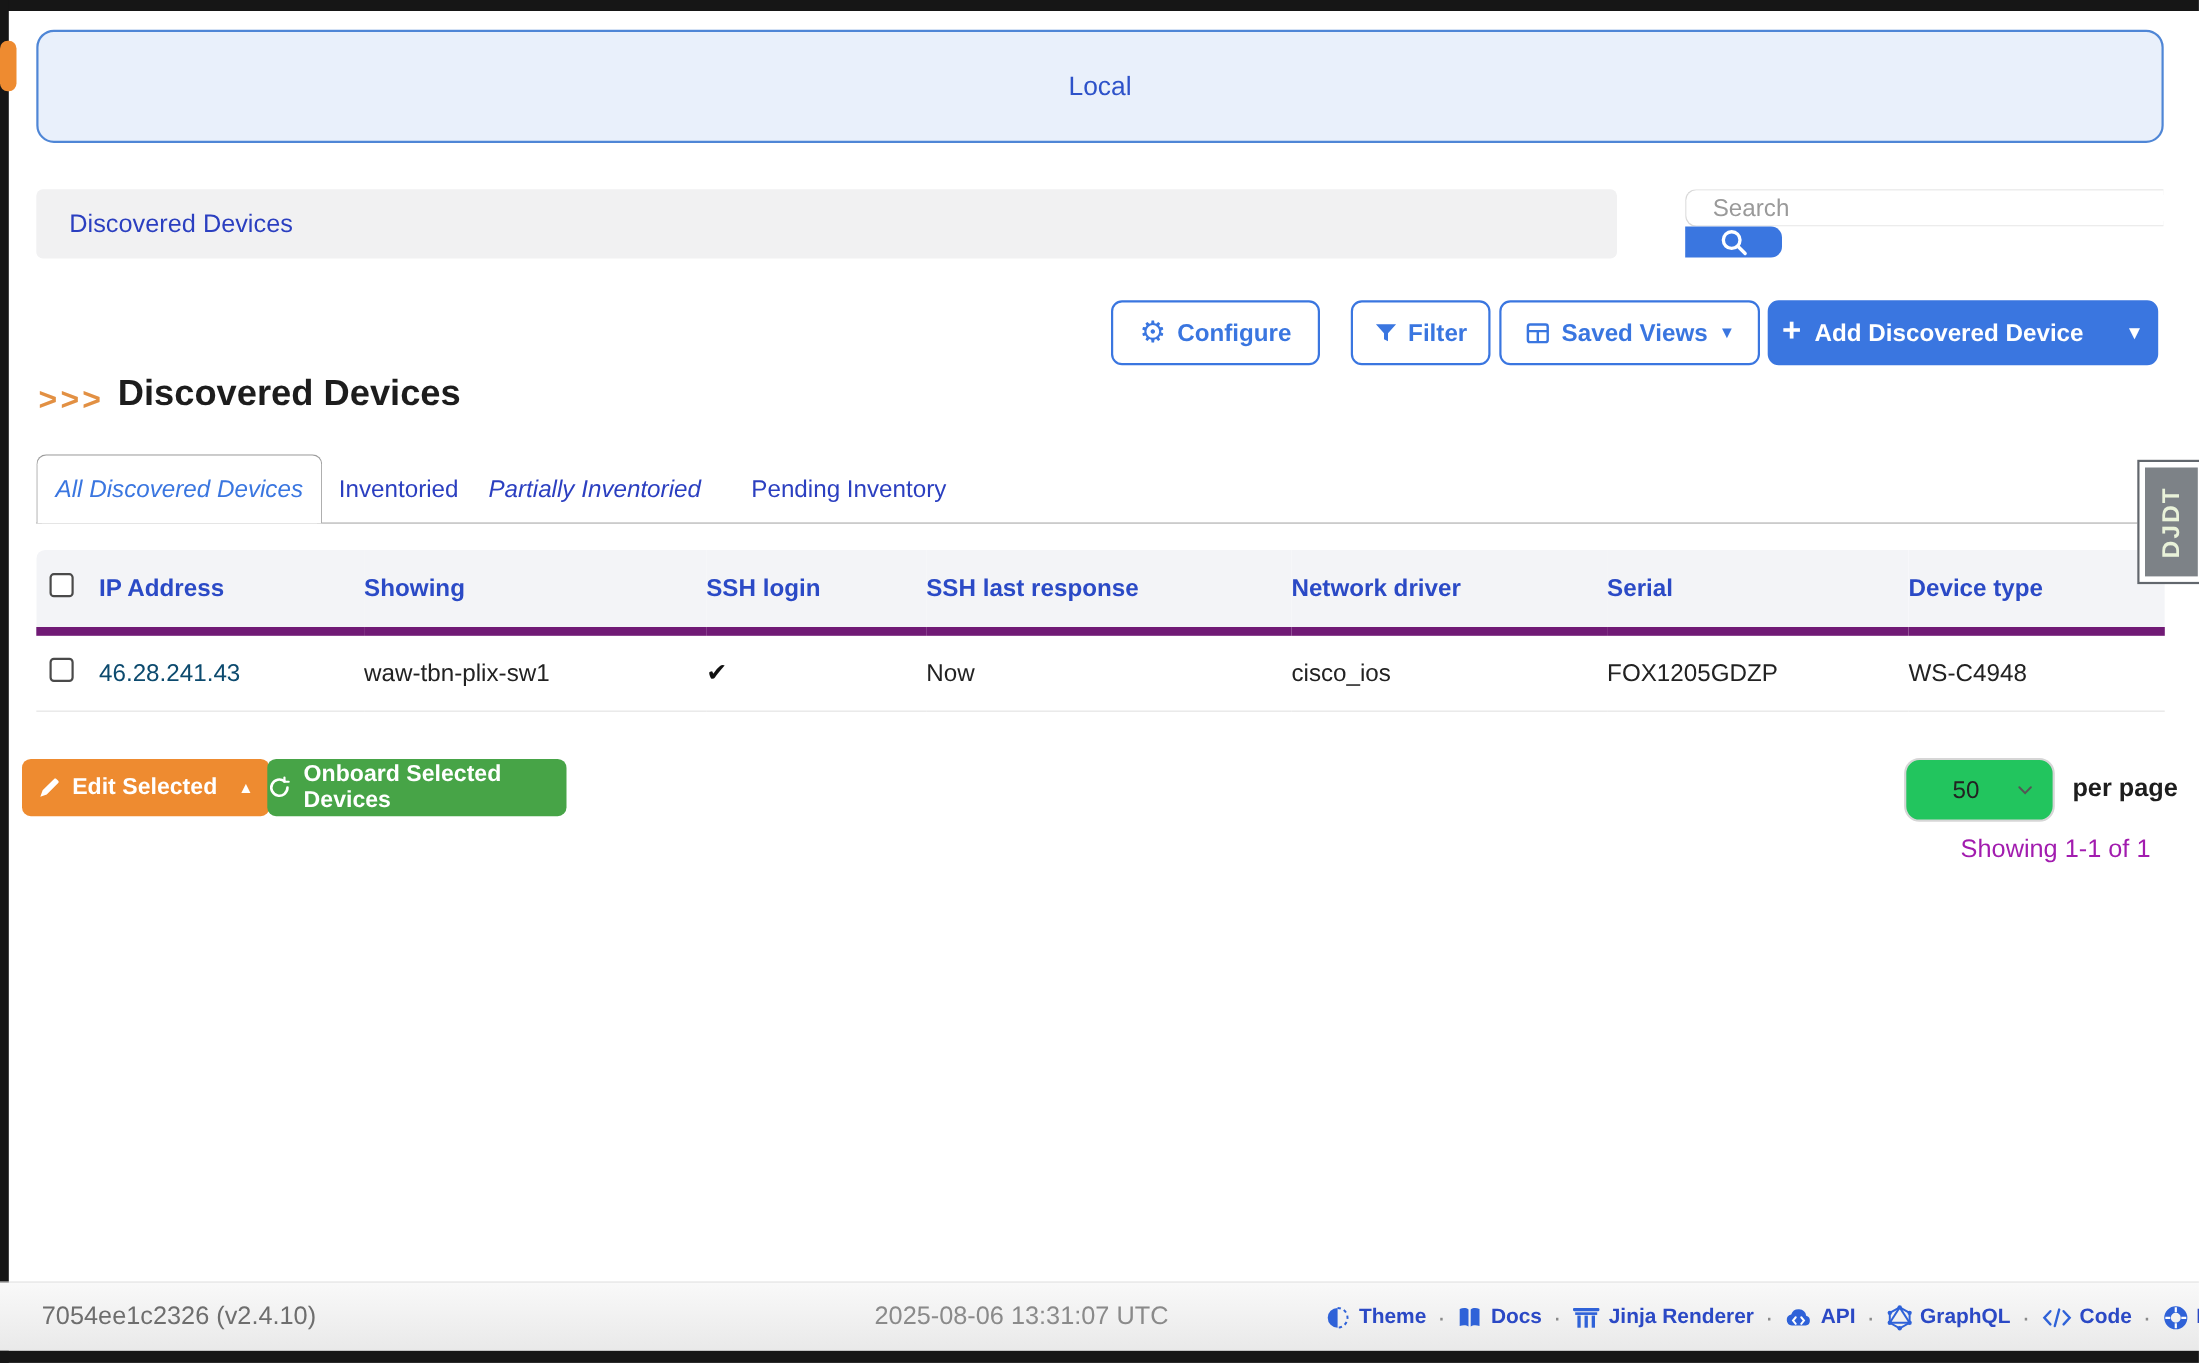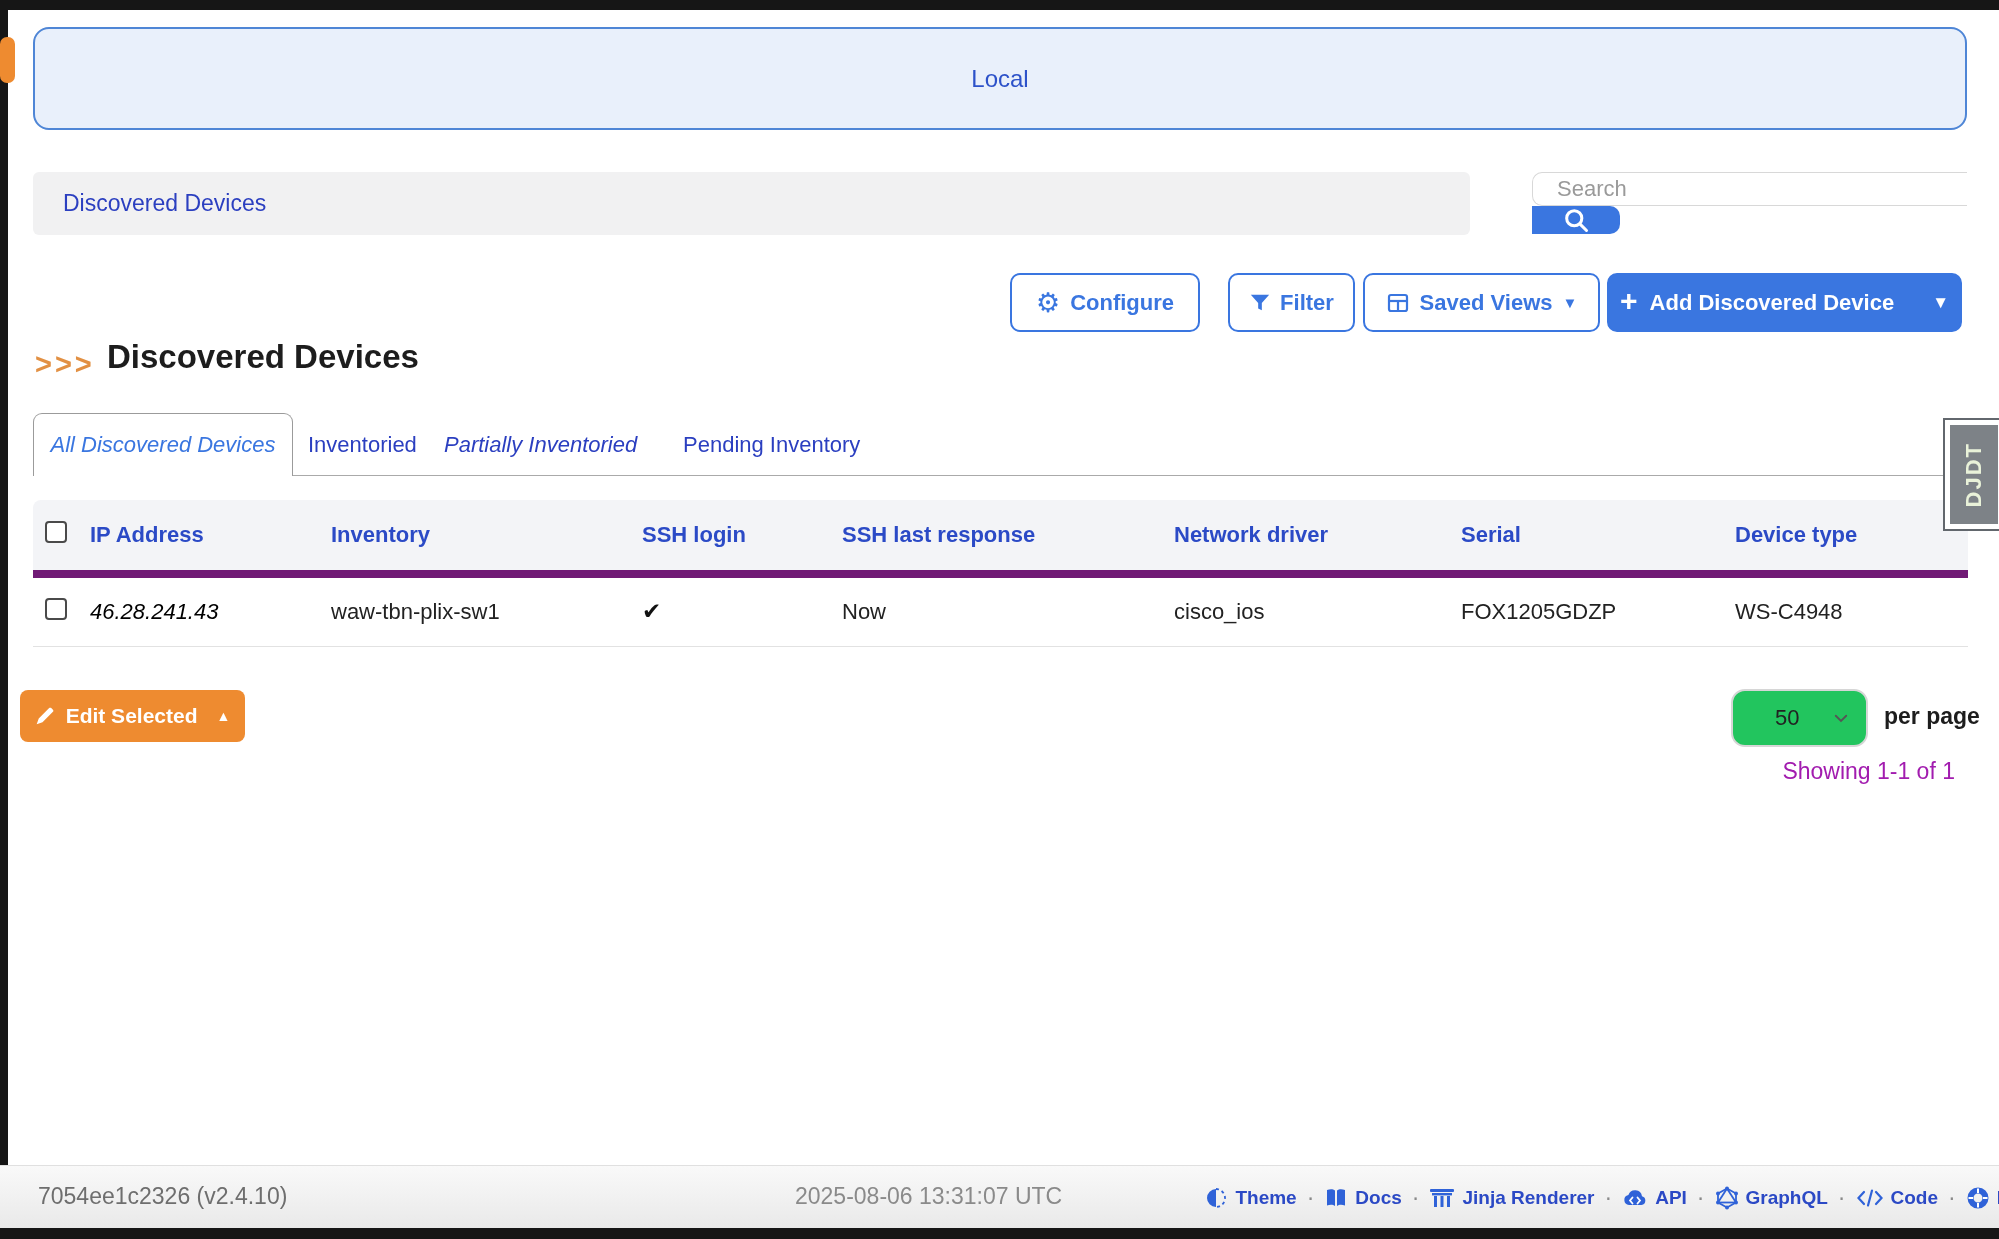--- a/index.html
+++ b/index.html
@@ -76,21 +76,21 @@
   .tbl { position:absolute; left:33px; top:500px; width:1935px; border-collapse:collapse; }
   .tbl thead tr { background:#f3f4f7; }
   .tbl th { height:74px; text-align:left; color:#2b4ac6; font-size:22px; font-weight:700;
             border-bottom:8px solid #701a75; }
   .tbl thead th:first-child { border-radius:8px 0 0 0; }
   .tbl thead th:last-child  { border-radius:0 8px 0 0; }
   .tbl td { height:72px; font-size:22px; color:#222; border-bottom:1px solid #e2e2e2; background:#fff; }
   .cb { width:22px; height:22px; border:2px solid #4a4a4a; border-radius:4px; background:#fff;
         display:inline-block; cursor:pointer; }
   .cell-cb { padding-left:12px; }
-  .ip-link { color:#000000; cursor:pointer;font-style:italic; }
+  .ip-link { color:#0c4a6e; cursor:pointer; }
   .check-glyph { font-family:"DejaVu Sans",sans-serif; font-size:23px; color:#111; }
 
   
   .action-btn { position:absolute; top:690px; height:52px; border:none; border-radius:8px;
                 display:flex; align-items:center; justify-content:center; gap:11px;
                 color:#fff; font-size:21px; font-weight:700; cursor:pointer; }
   .btn-edit    { left:20px; width:225px; background:#ee8b30; }
   .btn-onboard { left:243px; width:272px; background:#47a447; }
   .caret-up { font-size:14px; margin-left:8px; }
 
@@ -211,21 +211,21 @@
         <col style="width:200px">
       <col style="width:332px">
         <col style="width:287px">
         <col style="width:274px">
         <col>
     </colgroup>
     <thead>
       <tr>
         <th class="cell-cb"><span class="cb"></span></th>
         <th>IP Address</th>
-        <th>Inventory</th>
+        <th>Showing</th>
         <th>SSH login</th>
         <th>SSH last response</th>
         <th>Network driver</th>
         <th>Serial</th>
         <th>Device type</th>
       </tr>
     </thead>
     <tbody>
       <tr>
         <td class="cell-cb"><span class="cb"></span></td>
@@ -243,20 +243,29 @@
   <div class="action-btn btn-edit">
     <span class="f-ico">
       <svg width="20" height="20" viewBox="0 0 24 24" fill="#ffffff">
         <path d="M2 22l2.5-7L17 2.5c.6-.6 1.8-.6 2.5 0l2 2c.7.7.7 1.9 0 2.5L9 19.5 2 22z"></path>
       </svg>
     </span>
     <span>Edit Selected</span>
     <span class="caret-up">▲</span>
   </div>
 
+  <div class="action-btn btn-onboard">
+    <span class="f-ico">
+      <svg width="22" height="22" viewBox="0 0 24 24" fill="none" stroke="#ffffff" stroke-width="2.6" stroke-linecap="round">
+        <path d="M20 12a8 8 0 1 1-3-6.2"></path>
+          <path d="M17 2v4.2h4.2" stroke-width="2.2"></path>
+      </svg>
+    </span>
+    <span>Onboard Selected Devices</span>
+  </div>
 
   <div class="pp-select">
     <span class="pp-value">50</span>
     <span class="pp-chevron f-ico">
       <svg width="18" height="18" viewBox="0 0 24 24" fill="none" stroke="#555555" stroke-width="2.4" stroke-linecap="round">
         <polyline points="5,9 12,16 19,9"></polyline>
       </svg>
     </span>
   </div>
   <span class="pp-label">per page</span>

